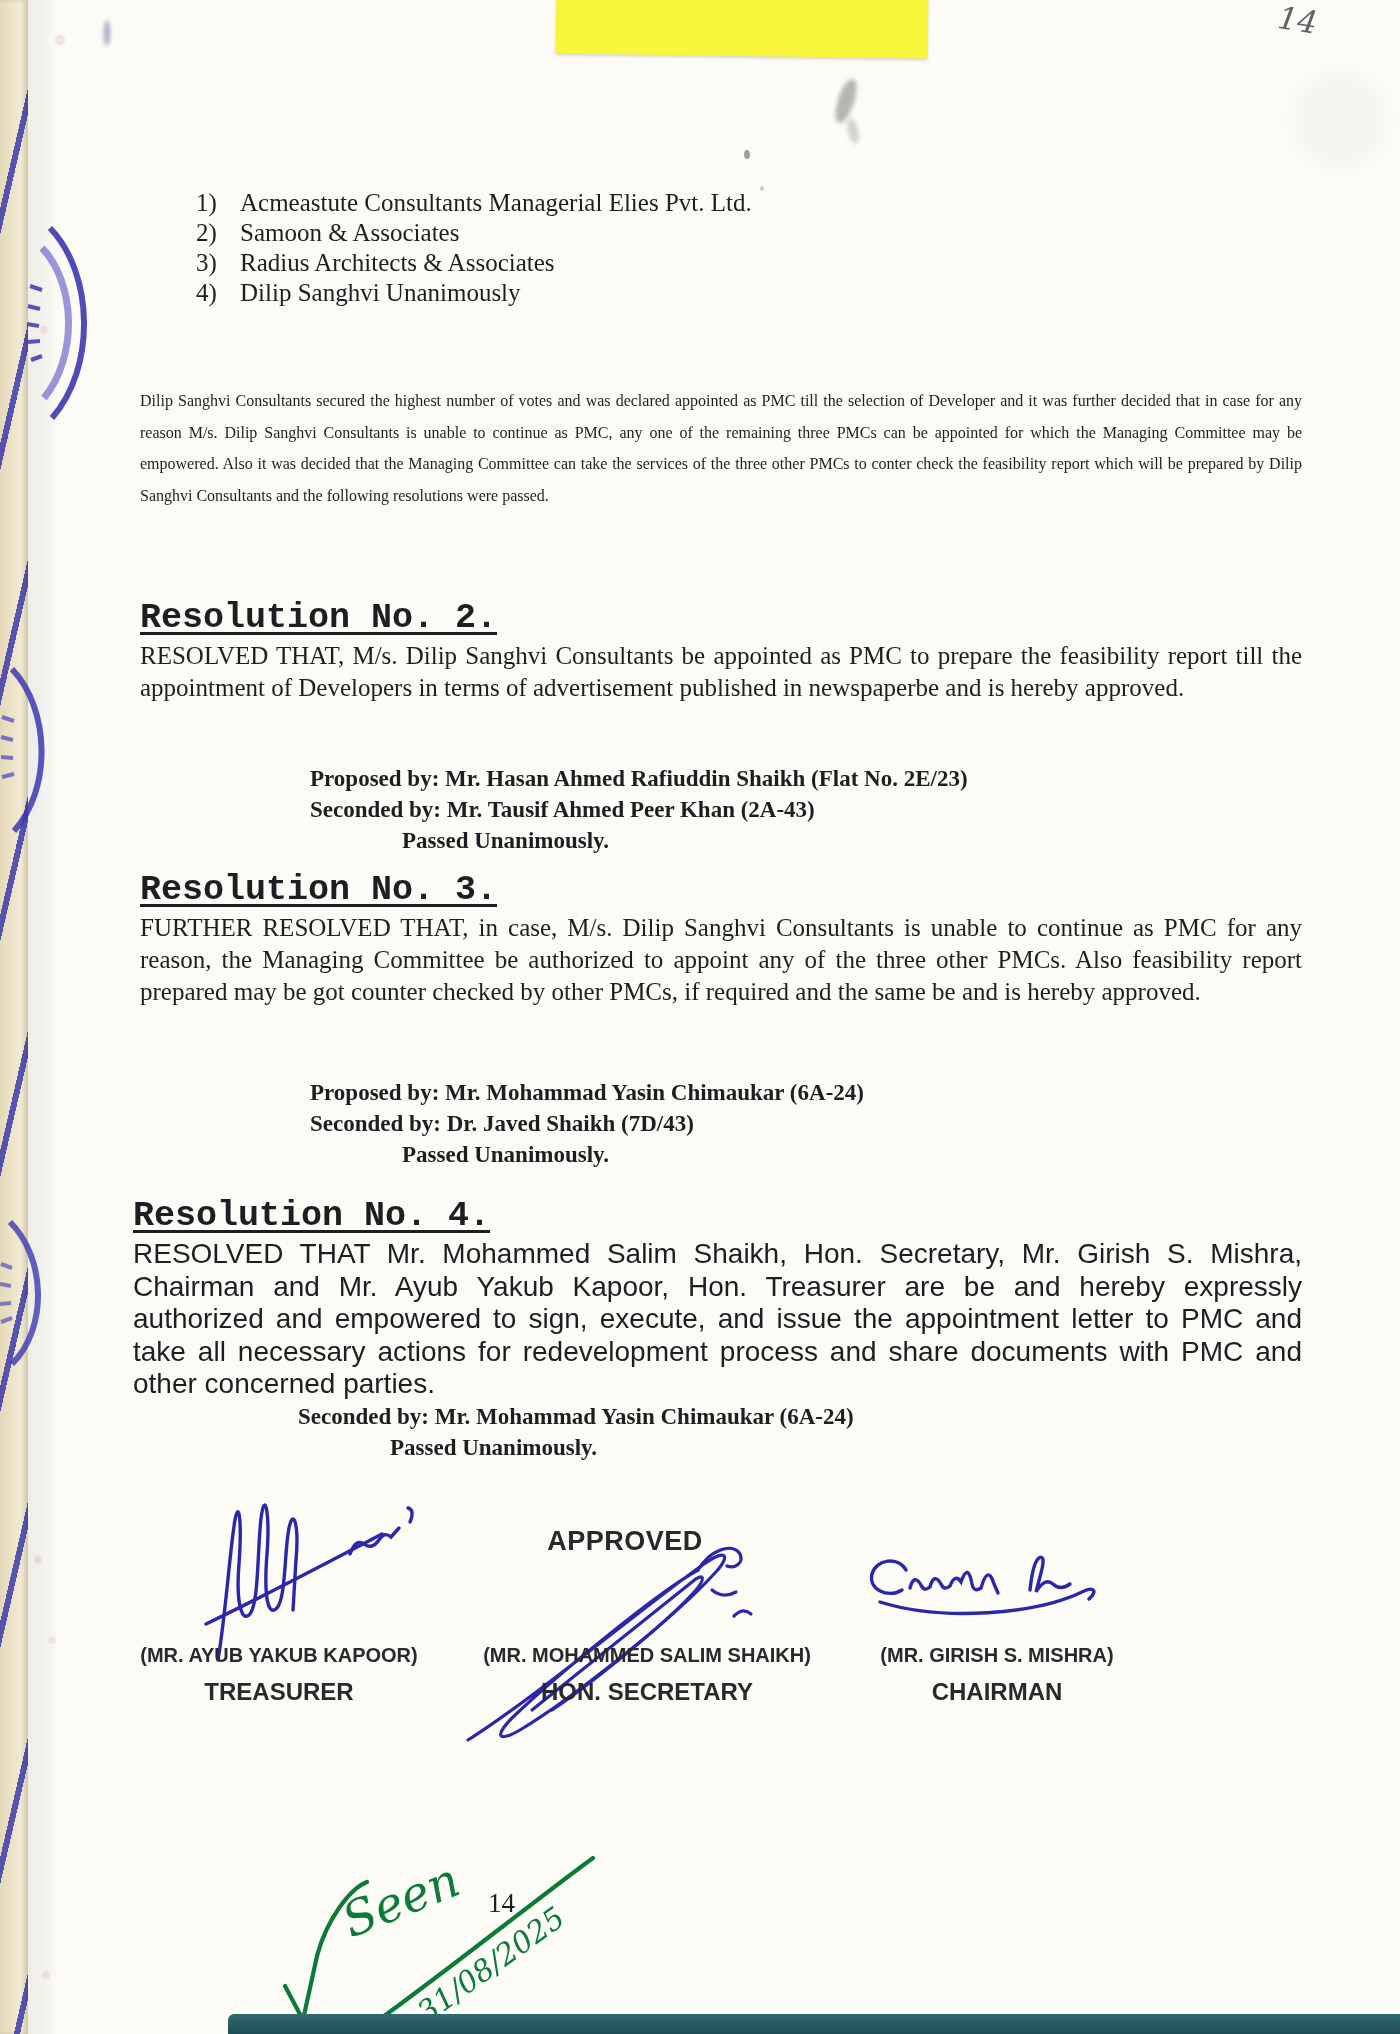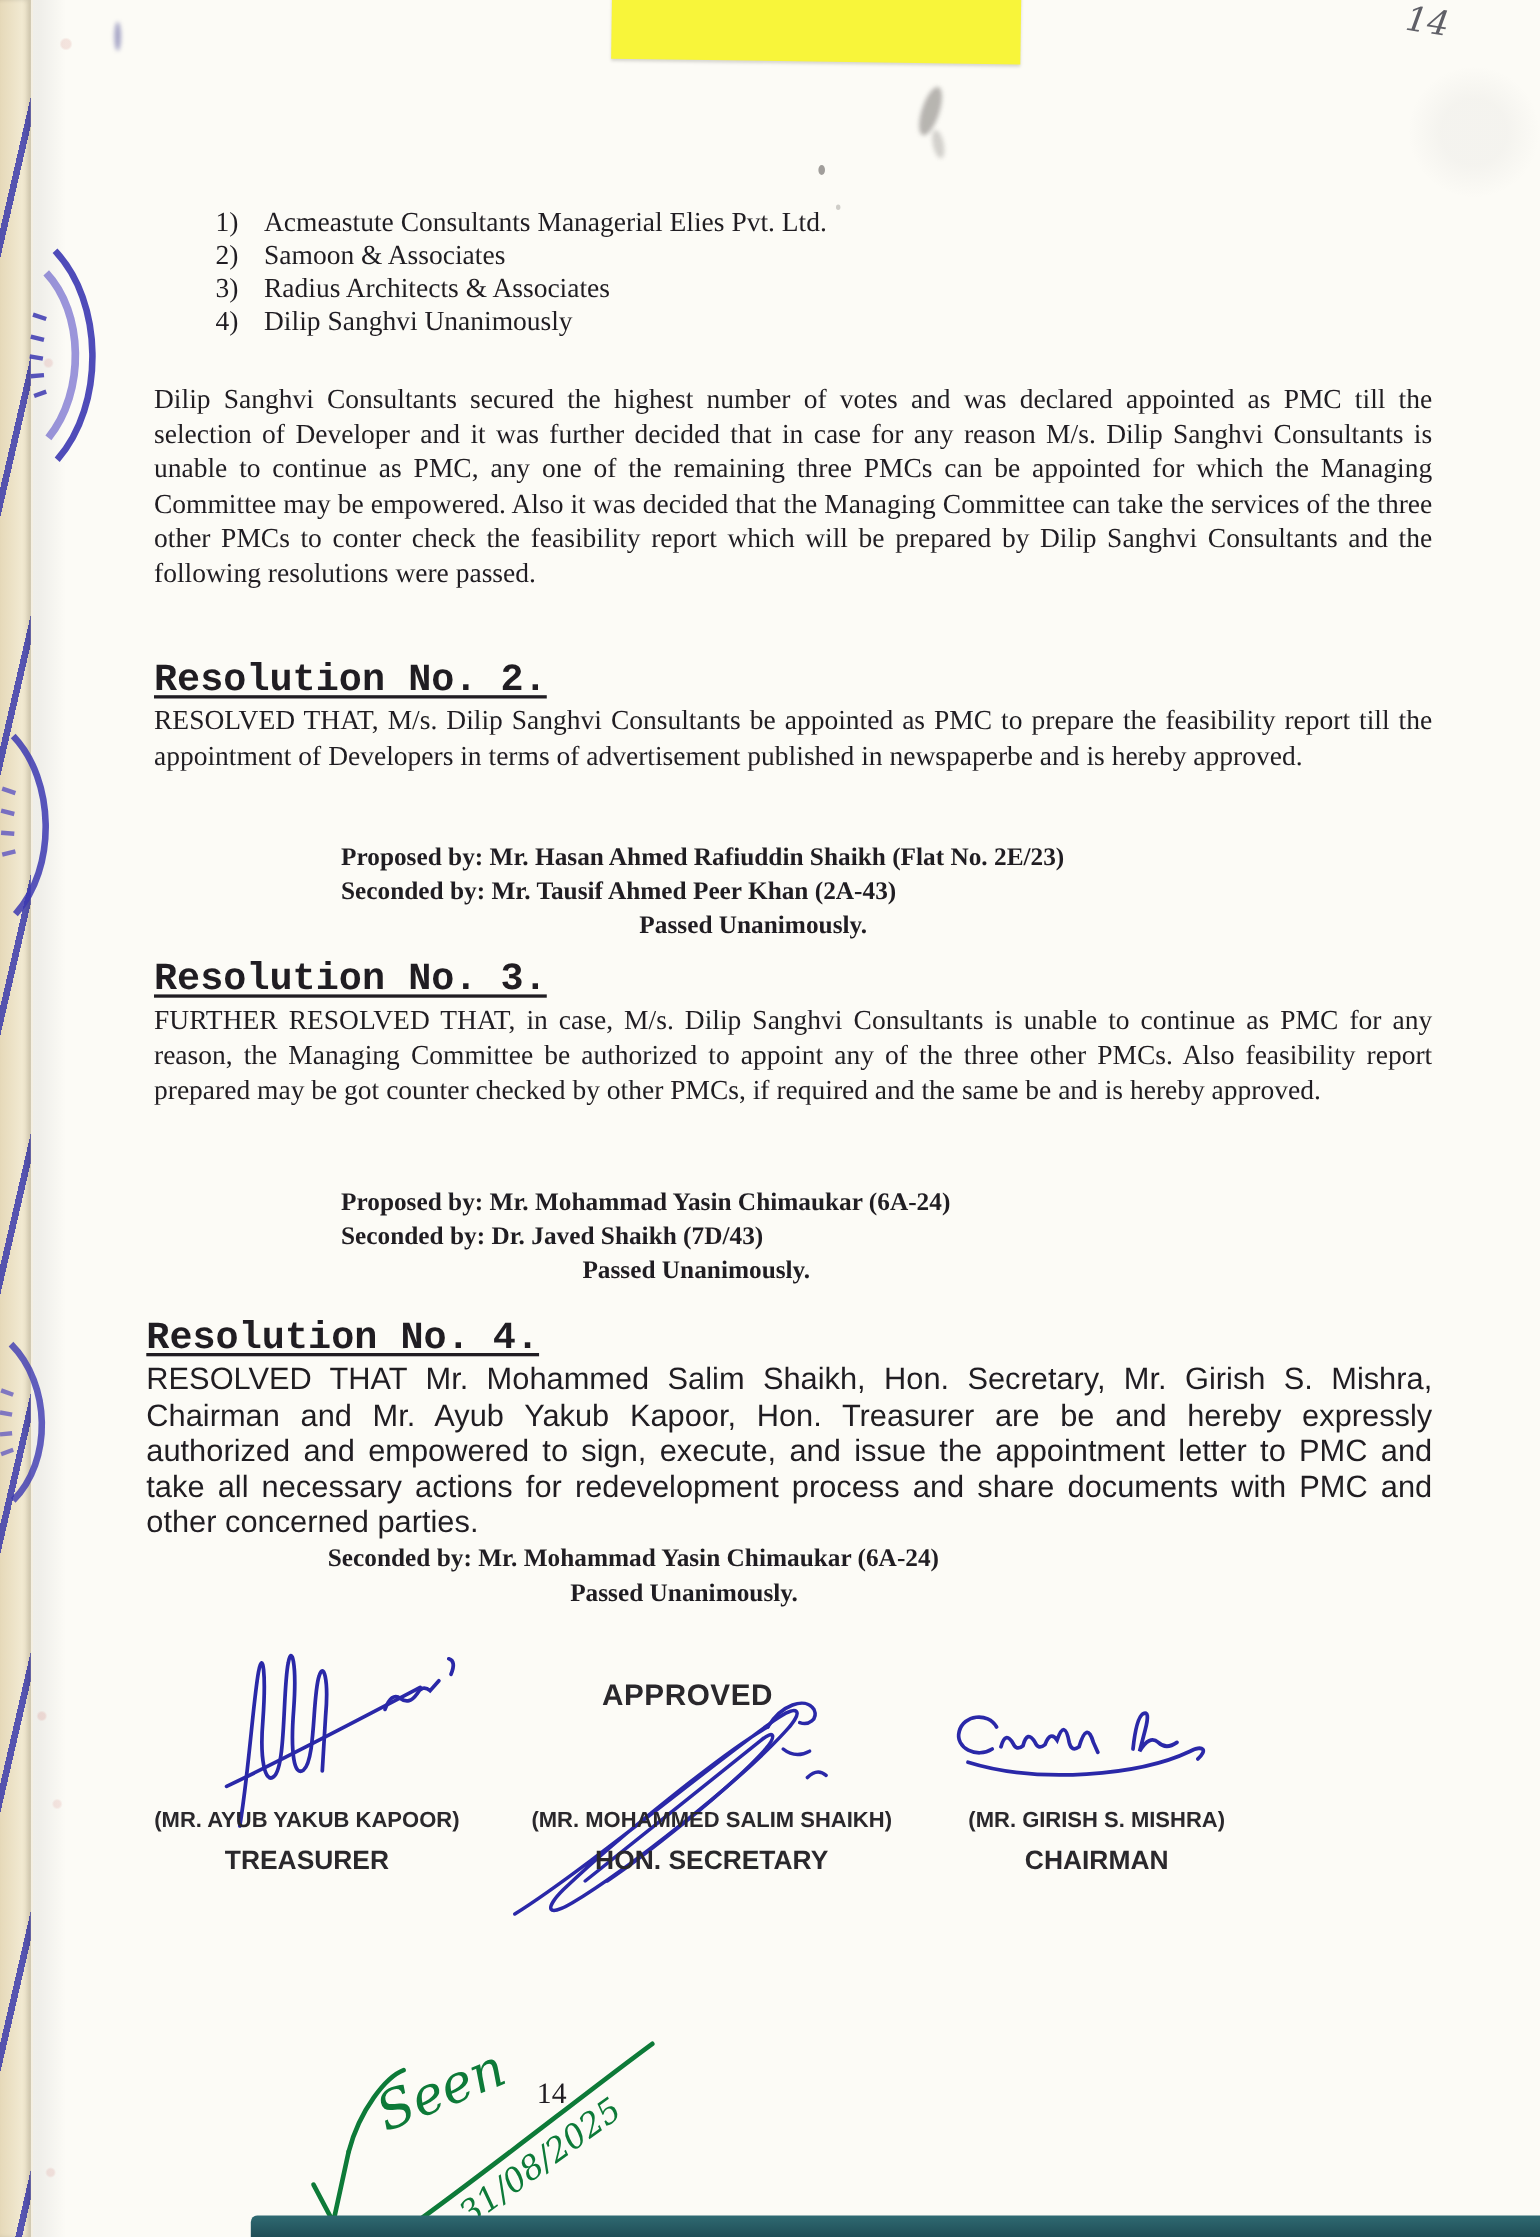--- a/index.html
+++ b/index.html
@@ -39,30 +39,30 @@
     font-size:31px;color:#45454f;transform:rotate(9deg);opacity:.85;
   }
   .stamp{position:absolute;pointer-events:none;}
   .smudge{position:absolute;background:rgba(70,66,64,.38);filter:blur(2px);border-radius:50%;}
   .speck{position:absolute;background:rgba(70,66,64,.5);border-radius:50%;}
 
   
   .list{position:absolute;left:196px;top:188px;font-size:25px;line-height:30px;}
   .list-row{display:flex;}
   .list-num{width:44px;}
-  .body-block{position:absolute;left:140px;width:1162px;font-size:25px;line-height:31.5px;text-align:justify;}
+  .body-block{position:absolute;left:140px;width:1162px;font-size:16px;line-height:31.5px;text-align:justify;margin-top:37px;}
   .intro{top:348px;}
   .res-head{
     position:absolute;left:140px;font-size:35px;font-weight:bold;
     text-decoration:underline;text-decoration-thickness:2.5px;text-underline-offset:5px;font-family:Liberation Mono, monospace;
   }
   .res-body{position:absolute;left:140px;width:1162px;font-size:25px;line-height:32px;text-align:justify;}
   .res-body.sans{left:133px;width:1169px;font-family:"Liberation Sans","DejaVu Sans",sans-serif;font-size:28px;line-height:32.5px;}
   .prop-block{position:absolute;left:310px;font-size:23px;font-weight:bold;line-height:31px;}
-  .prop-block .passed{margin-left:92px;text-align:center;}
+  .prop-block .passed{margin-left:92px;}
 
   
   .approved{
     position:absolute;left:480px;top:1526px;width:290px;text-align:center;
     font-family:"Liberation Sans","DejaVu Sans",sans-serif;font-weight:bold;font-size:27px;letter-spacing:.5px;color:#2a282c;
   }
   .sig-name{
     position:absolute;text-align:center;
     font-family:"Liberation Sans","DejaVu Sans",sans-serif;font-weight:bold;font-size:20px;color:#2a282c;
   }

